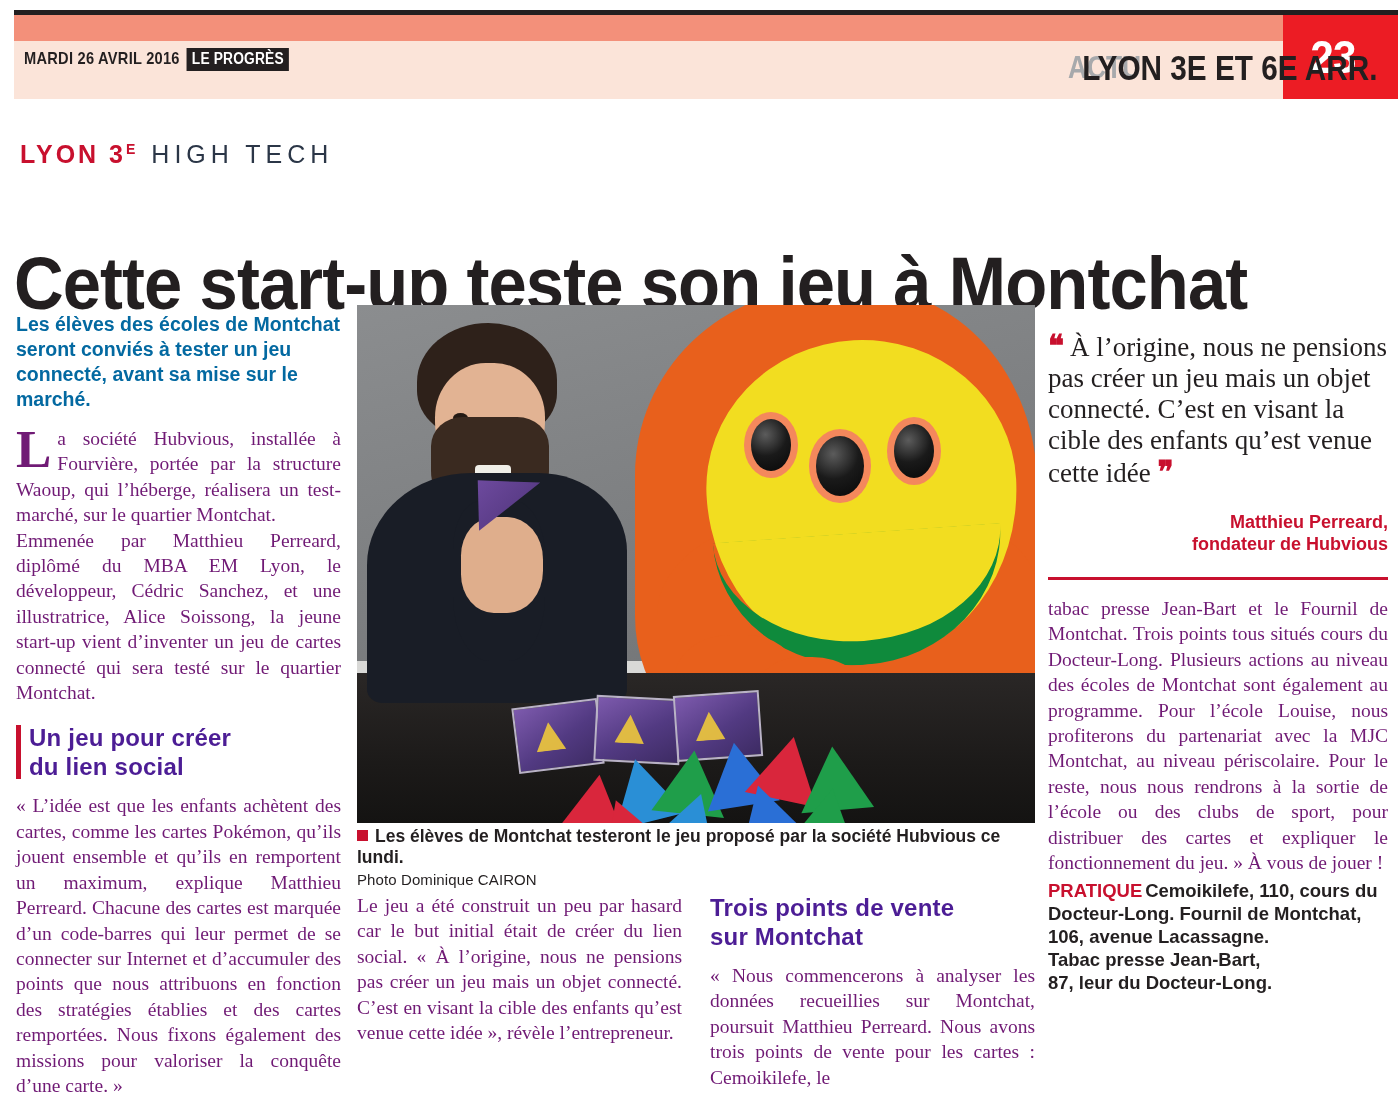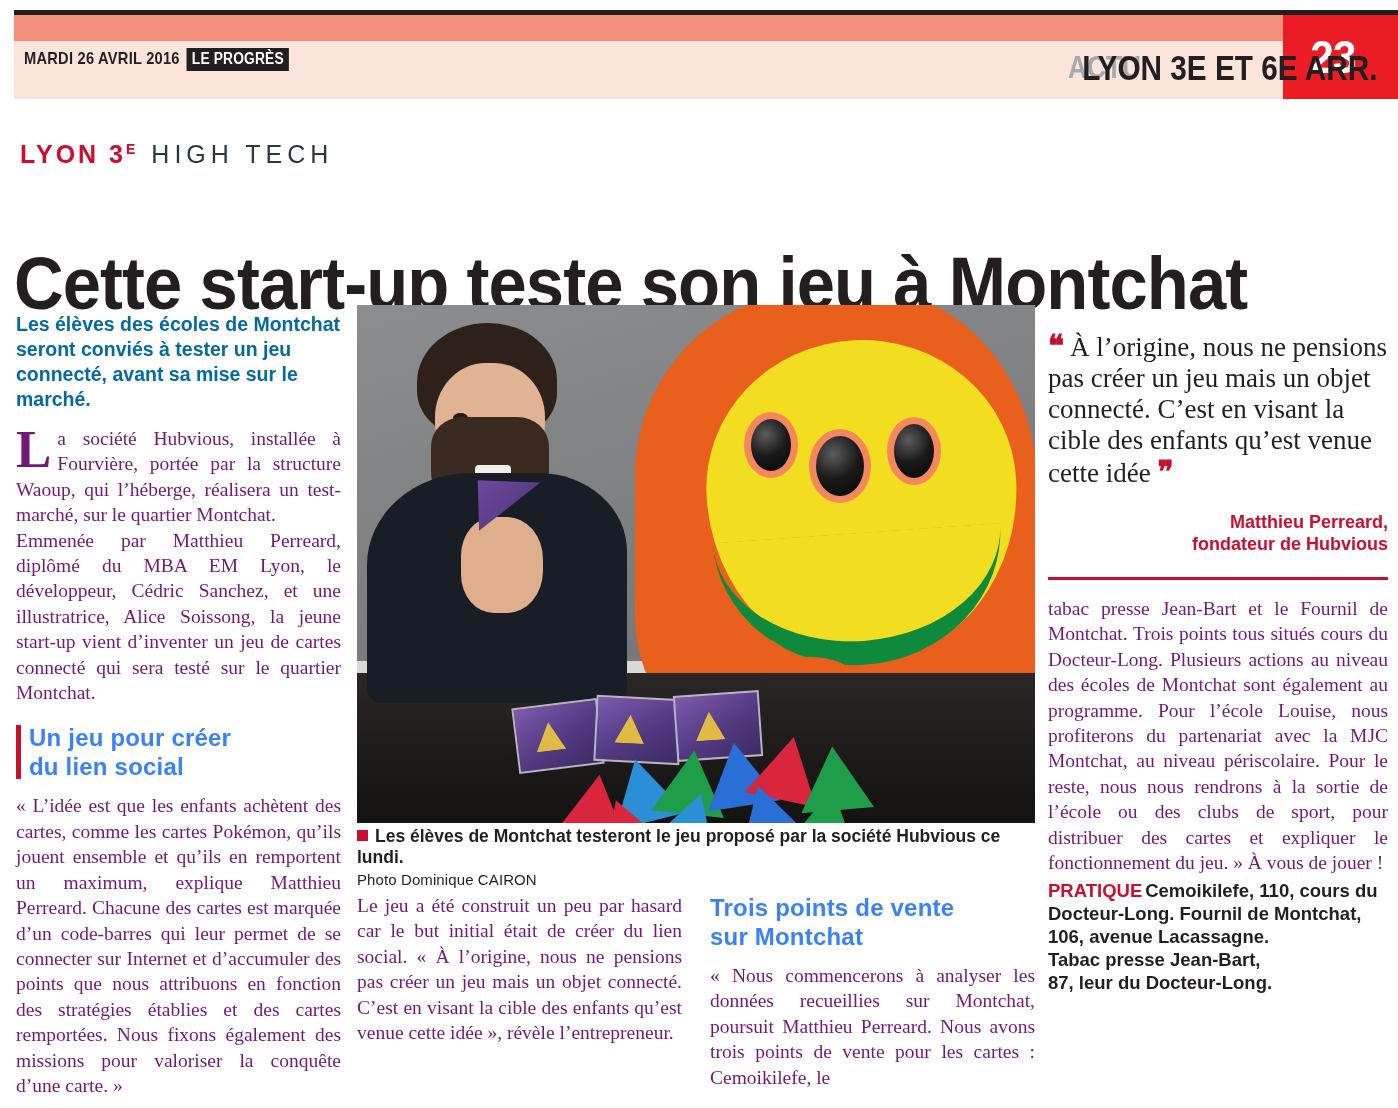--- a/index.html
+++ b/index.html
@@ -87,21 +87,21 @@
   }
   .body-serif.drop::first-letter{
     float:left;font-size:53px;line-height:43px;font-weight:bold;
     padding:2px 6px 0 0;
   }
   .body-serif + .body-serif{margin-top:0;}
 
   .subhead{
     position:relative;margin:18px 0 12px 0;padding-left:13px;
     font-family:"Liberation Sans", sans-serif;font-weight:bold;
-    font-size:24px;line-height:29px;color:#3b82f6;letter-spacing:0.2px;
+    font-size:24px;line-height:29px;color:#4c1d95;letter-spacing:0.2px;
   }
   .subhead::before{
     content:"";position:absolute;left:0;top:2px;bottom:2px;width:5px;background:#c8102e;
   }
   .subhead.nobar{padding-left:0;}
   .subhead.nobar::before{display:none;}
 
   
   .photo-wrap{position:relative;width:678px;height:518px;overflow:hidden;background:#6d6f71;}
   .photo{position:absolute;inset:0;}

